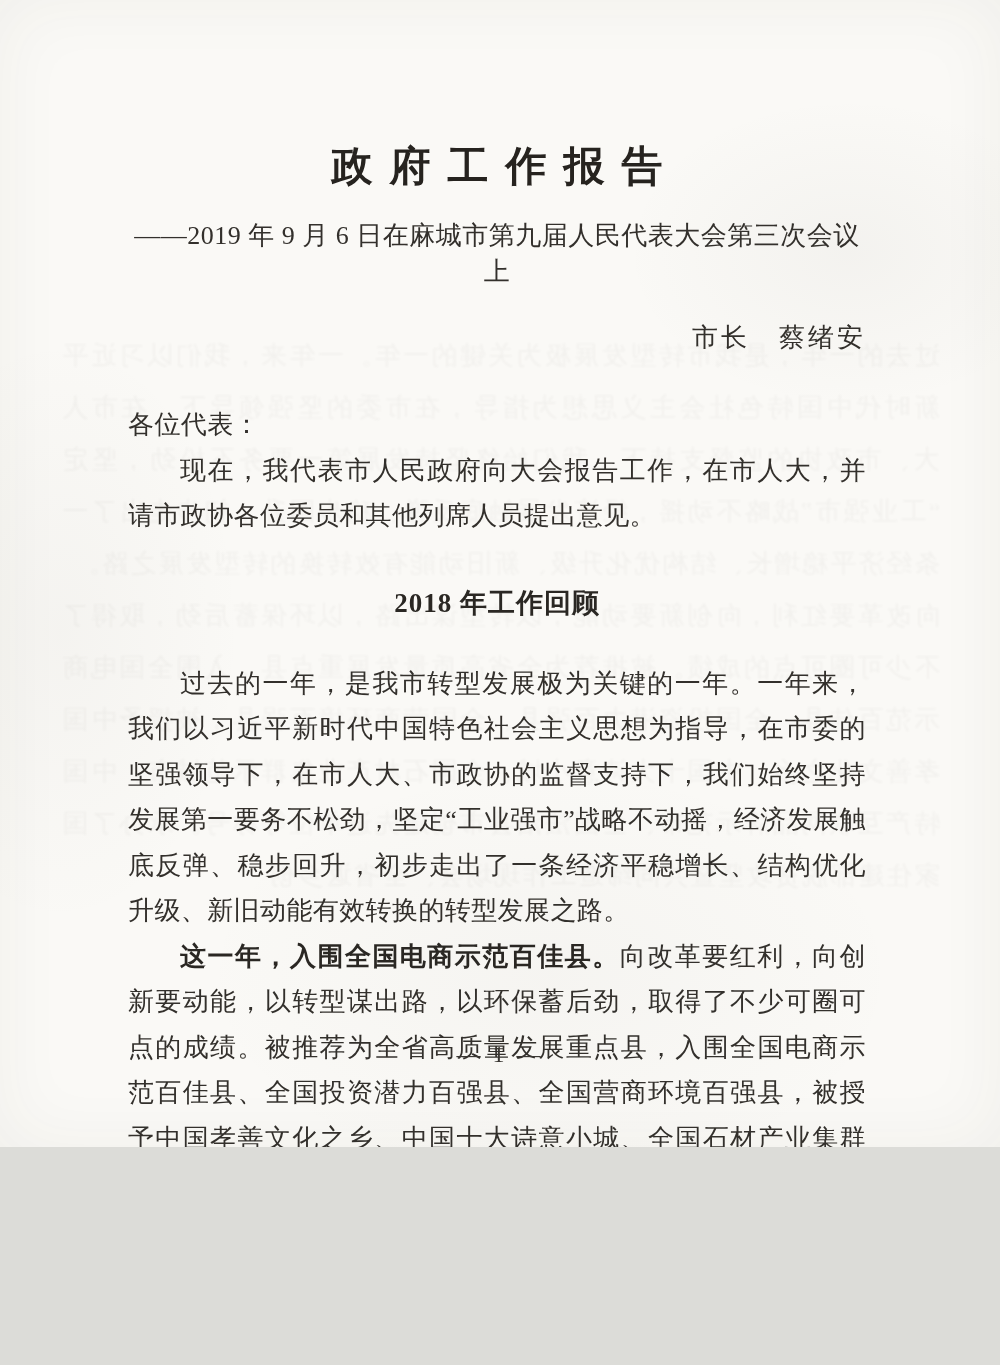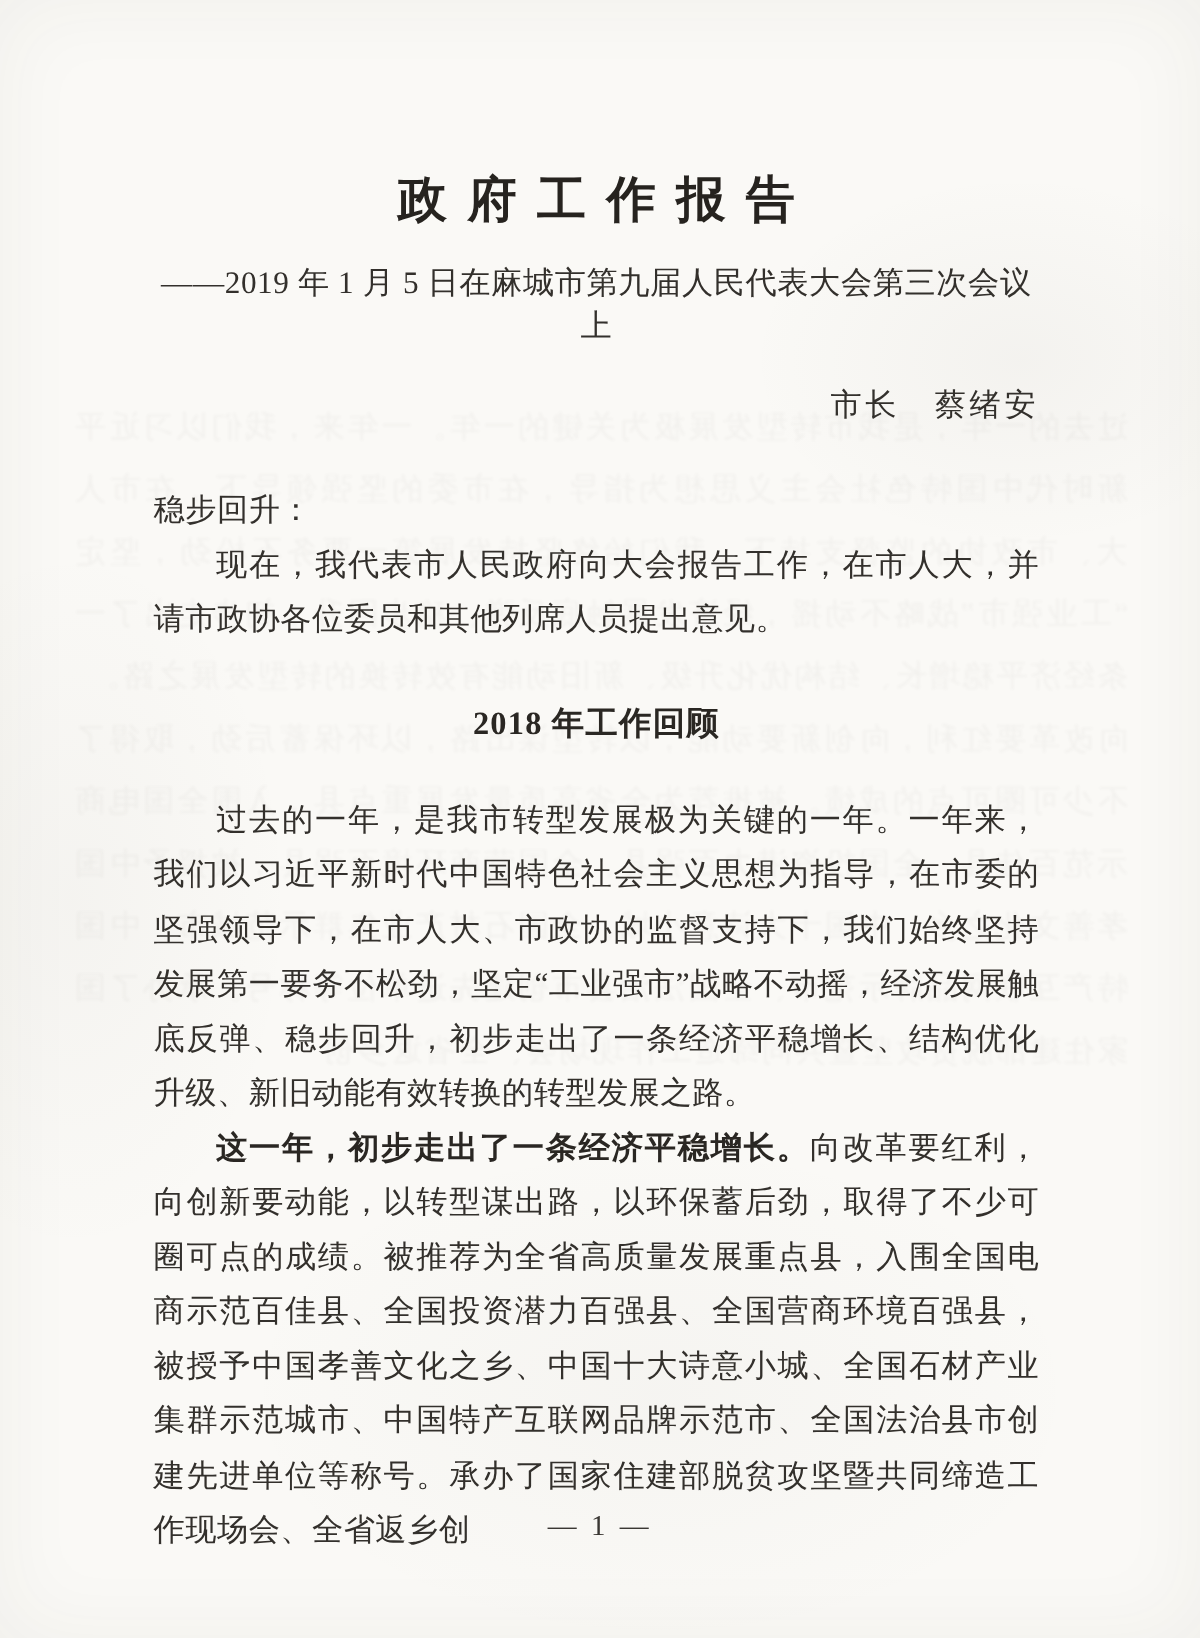--- a/index.html
+++ b/index.html
@@ -3,21 +3,21 @@
 <meta charset="utf-8">
 <style>
   html, body { margin: 0; padding: 0; }
   body {
     font-family: "Liberation Serif", "DejaVu Serif", serif;
     background: #dcdcd8;
   }
   .page {
     position: relative;
     width: 1000px;
-    height: 1365px;
+    height: 1147px;
     margin: 0 auto;
     box-sizing: border-box;
     padding: 142px 134px 0 128px;
     color: #33302c;
     background:
       radial-gradient(ellipse 320px 220px at 85% 22%, rgba(120,115,105,0.05), transparent 70%),
       radial-gradient(ellipse 260px 420px at 6% 55%, rgba(120,115,105,0.045), transparent 70%),
       radial-gradient(ellipse 500px 300px at 55% 85%, rgba(120,115,105,0.035), transparent 70%),
       #faf9f6;
     box-shadow: inset 0 0 70px rgba(60,55,45,0.05);
@@ -108,31 +108,31 @@
 
   <div class="bleed-layer" aria-hidden="true">
     <div>过去的一年，是我市转型发展极为关键的一年。一年来，我们以习近平新时代中国特色社会主义思想为指导，在市委的坚强领导下，在市人大、市政协的监督支持下，我们始终坚持发展第一要务不松劲，坚定“工业强市”战略不动摇，经济发展触底反弹、稳步回升，初步走出了一条经济平稳增长、结构优化升级、新旧动能有效转换的转型发展之路。</div>
     <div>向改革要红利，向创新要动能，以转型谋出路，以环保蓄后劲，取得了不少可圈可点的成绩。被推荐为全省高质量发展重点县，入围全国电商示范百佳县、全国投资潜力百强县、全国营商环境百强县，被授予中国孝善文化之乡、中国十大诗意小城、全国石材产业集群示范城市、中国特产互联网品牌示范市、全国法治县市创建先进单位等称号。承办了国家住建部脱贫攻坚暨共同缔造工作现场会、全省返乡创</div>
   </div>
 
   <div class="content">
 
     <h1 class="doc-title">政府工作报告</h1>
 
-    <div class="doc-subtitle">——2019 年 1 月 5 日在麻城市第九届人民代表大会第三次会议上</div>
+    <div class="doc-subtitle">——2019 年 9 月 6 日在麻城市第九届人民代表大会第三次会议上</div>
 
     <div class="doc-author">市长　蔡绪安</div>
 
-    <div class="salutation">稳步回升：</div>
+    <div class="salutation">各位代表：</div>
 
     <p class="para">现在，我代表市人民政府向大会报告工作，在市人大，并请市政协各位委员和其他列席人员提出意见。</p>
 
     <h2 class="section-heading">2018 年工作回顾</h2>
 
     <p class="para body-first">过去的一年，是我市转型发展极为关键的一年。一年来，我们以习近平新时代中国特色社会主义思想为指导，在市委的坚强领导下，在市人大、市政协的监督支持下，我们始终坚持发展第一要务不松劲，坚定“工业强市”战略不动摇，经济发展触底反弹、稳步回升，初步走出了一条经济平稳增长、结构优化升级、新旧动能有效转换的转型发展之路。</p>
 
-    <p class="para"><span class="bold-lead">这一年，初步走出了一条经济平稳增长。</span><span>向改革要红利，向创新要动能，以转型谋出路，以环保蓄后劲，取得了不少可圈可点的成绩。被推荐为全省高质量发展重点县，入围全国电商示范百佳县、全国投资潜力百强县、全国营商环境百强县，被授予中国孝善文化之乡、中国十大诗意小城、全国石材产业集群示范城市、中国特产互联网品牌示范市、全国法治县市创建先进单位等称号。承办了国家住建部脱贫攻坚暨共同缔造工作现场会、全省返乡创</span></p>
+    <p class="para"><span class="bold-lead">这一年，入围全国电商示范百佳县。</span><span>向改革要红利，向创新要动能，以转型谋出路，以环保蓄后劲，取得了不少可圈可点的成绩。被推荐为全省高质量发展重点县，入围全国电商示范百佳县、全国投资潜力百强县、全国营商环境百强县，被授予中国孝善文化之乡、中国十大诗意小城、全国石材产业集群示范城市、中国特产互联网品牌示范市、全国法治县市创建先进单位等称号。承办了国家住建部脱贫攻坚暨共同缔造工作现场会、全省返乡创</span></p>
 
   </div>
 
   <div class="page-number">— 1 —</div>
 
 </div>
 
 </body></html>

